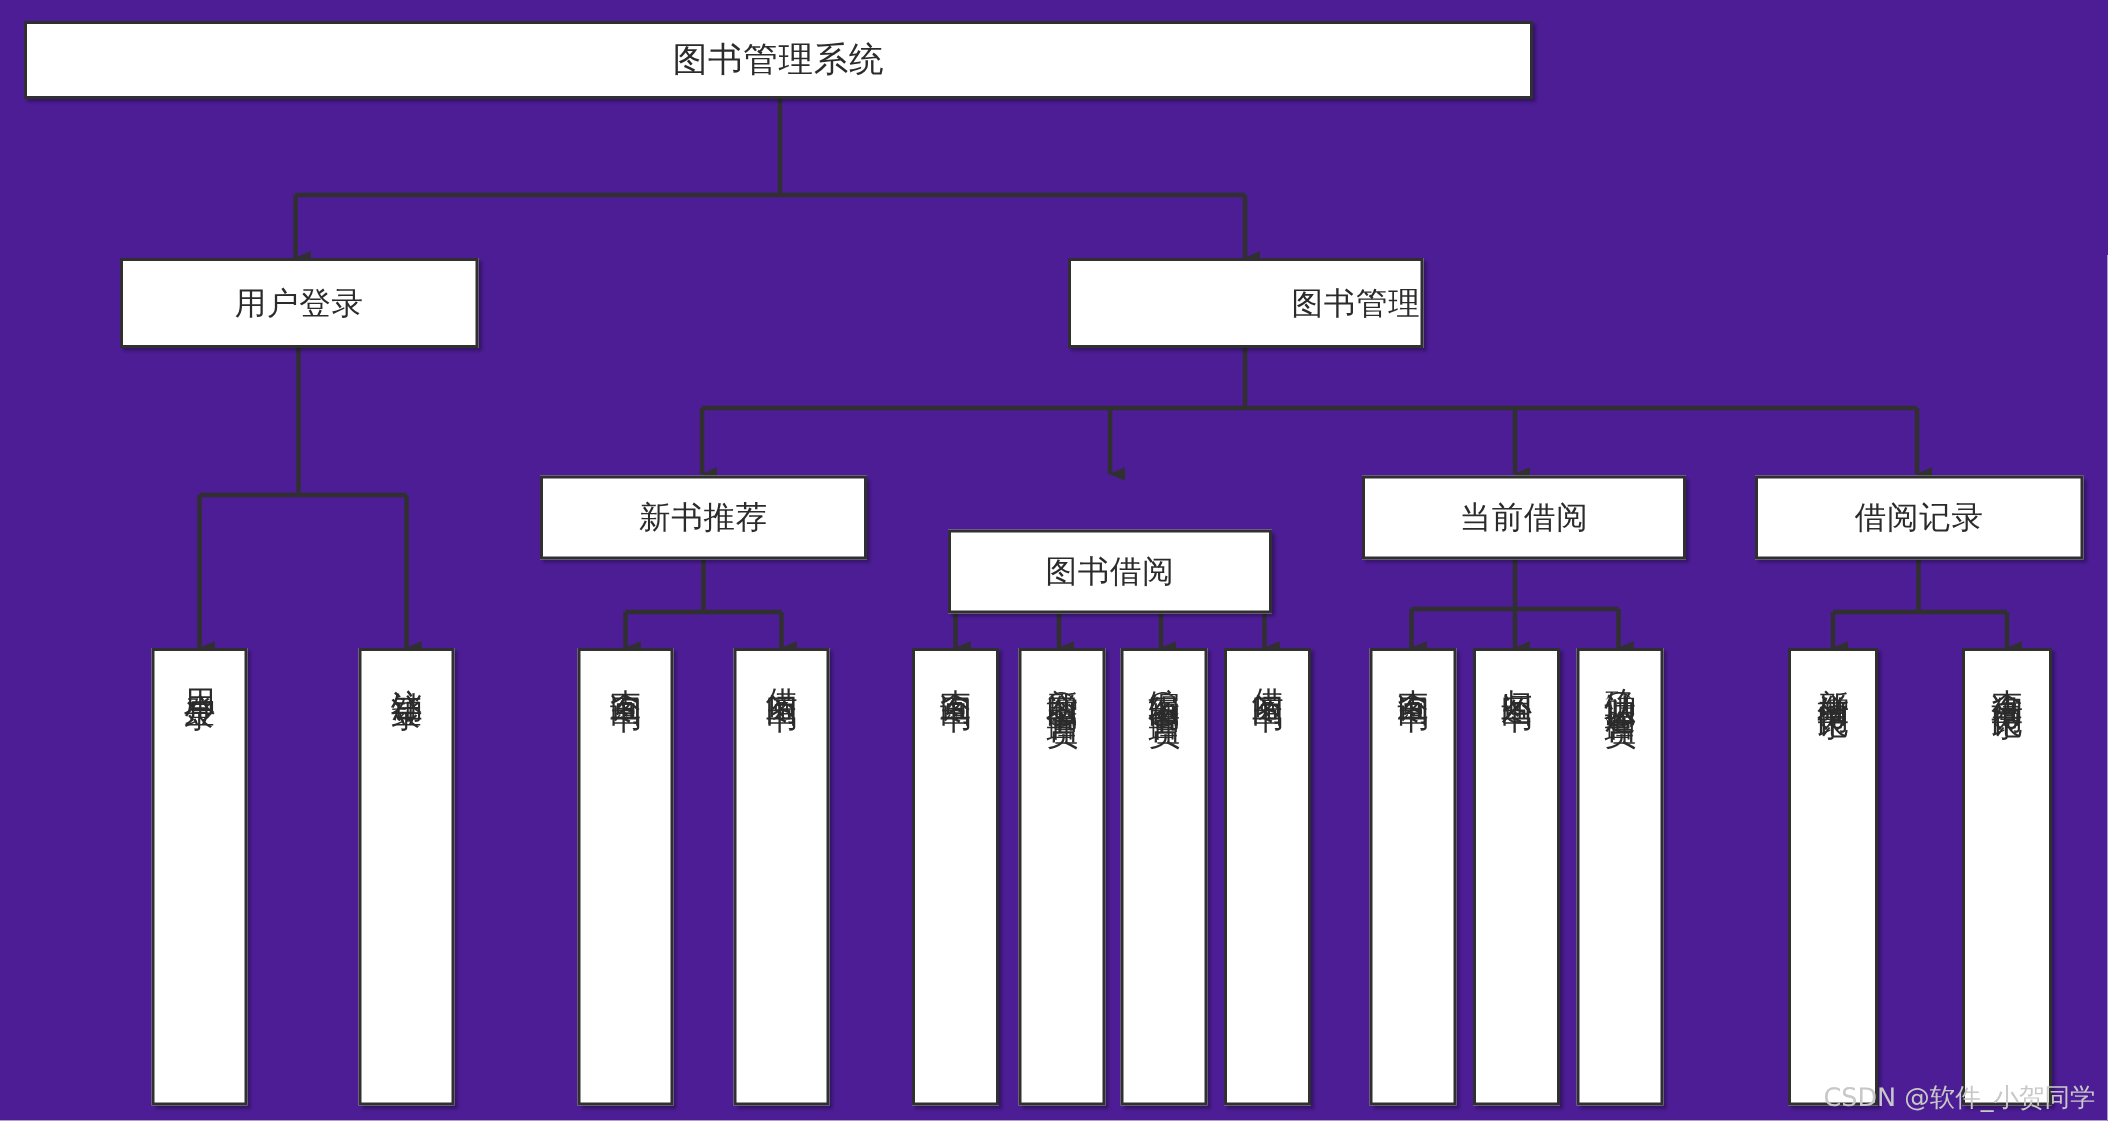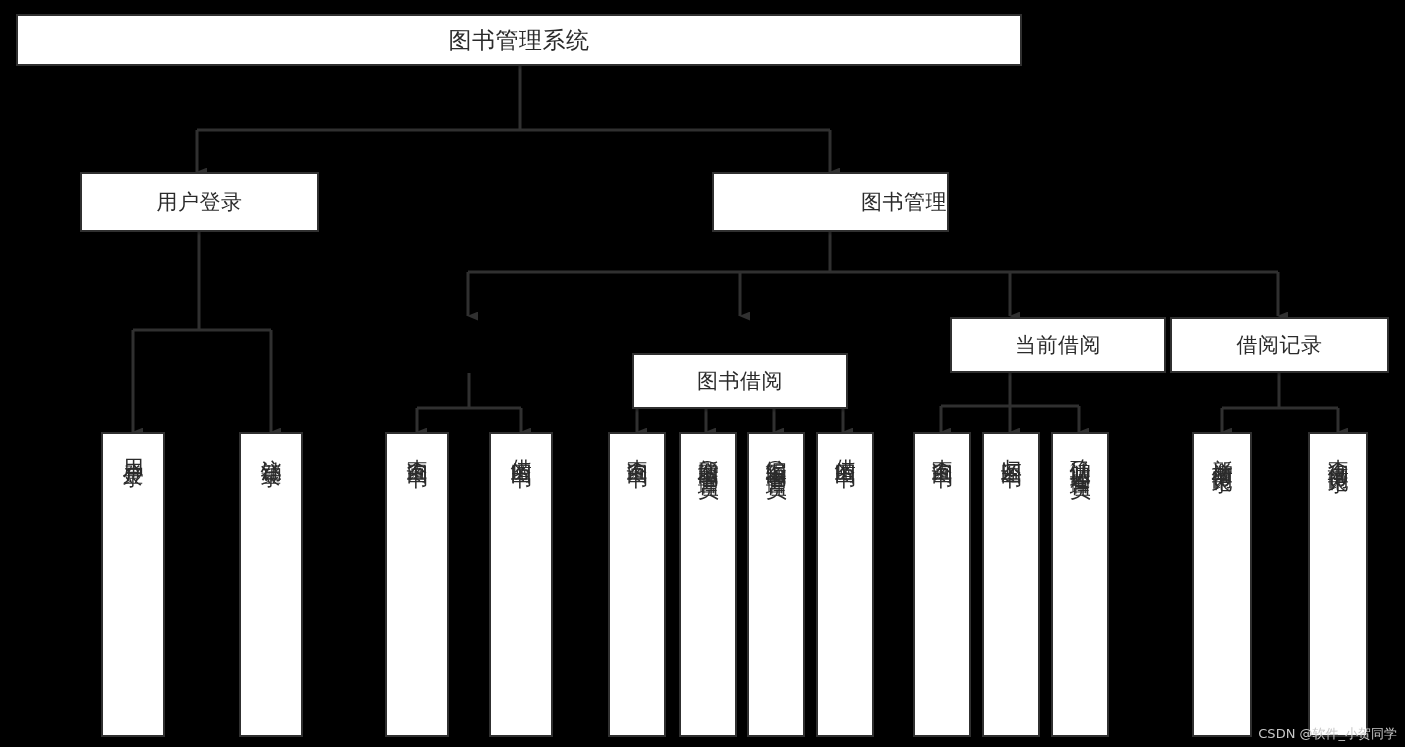--- a/index.html
+++ b/index.html
@@ -8,21 +8,21 @@
     padding: 0;
     background: #ffffff;
   }
   body {
     font-family: "DejaVu Sans", "Liberation Sans", sans-serif;
   }
   #canvas {
     position: relative;
     width: 1405px;
     height: 747px;
-    background: #000000;
+    background: #4c1d95;
     overflow: hidden;
   }
   #wires {
     position: absolute;
     left: 0;
     top: 0;
     width: 1405px;
     height: 747px;
     pointer-events: none;
   }
@@ -63,21 +63,21 @@
     writing-mode: vertical-rl;
     text-orientation: upright;
     line-height: 1.06;
     letter-spacing: 3px;
     white-space: nowrap;
   }
   .watermark {
     position: absolute;
     right: 8px;
     bottom: 4px;
-    font-size: 13px;
+    font-size: 17px;
     color: #c8c8c8;
     z-index: 3;
     white-space: nowrap;
     font-family: "DejaVu Sans", "Liberation Sans", sans-serif;
   }
 </style>
 </head>
 <body>
 
 <div id="canvas">
@@ -137,24 +137,27 @@
     <span class="label">图书管理系统</span>
   </div>
 
   <div class="node h-box" style="left:80px; top:172px; width:239px; height:60px;">
     <span class="label">用户登录</span>
   </div>
   <div class="node h-box" style="left:712px; top:172px; width:237px; height:60px;justify-content:flex-end;">
     <span class="label">图书管理</span>
   </div>
 
+  <div class="node h-box" style="left:360px; top:317px; width:218px; height:56px;">
+    <span class="label">新书推荐</span>
+  </div>
   <div class="node h-box" style="left:632px; top:317px; width:216px; height:56px;margin-top:36px;">
     <span class="label">图书借阅</span>
   </div>
-  <div class="node h-box" style="left:950px; top:317px; width:216px; height:56px;">
+  <div class="node h-box" style="left:908px; top:317px; width:216px; height:56px;">
     <span class="label">当前借阅</span>
   </div>
   <div class="node h-box" style="left:1170px; top:317px; width:219px; height:56px;">
     <span class="label">借阅记录</span>
   </div>
 
   <div class="node v-box" style="left:101px; top:432px; width:64px; height:305px;">
     <span class="label">用户登录</span>
   </div>
   <div class="node v-box" style="left:239px; top:432px; width:64px; height:305px;">

